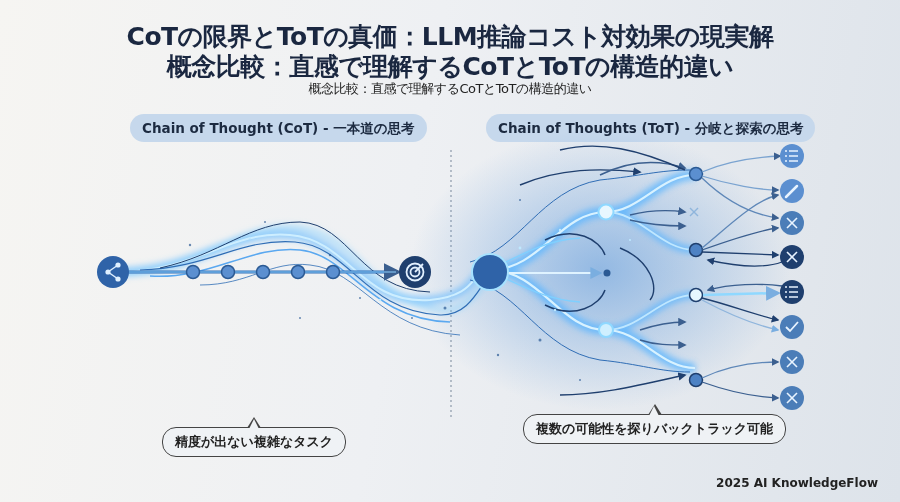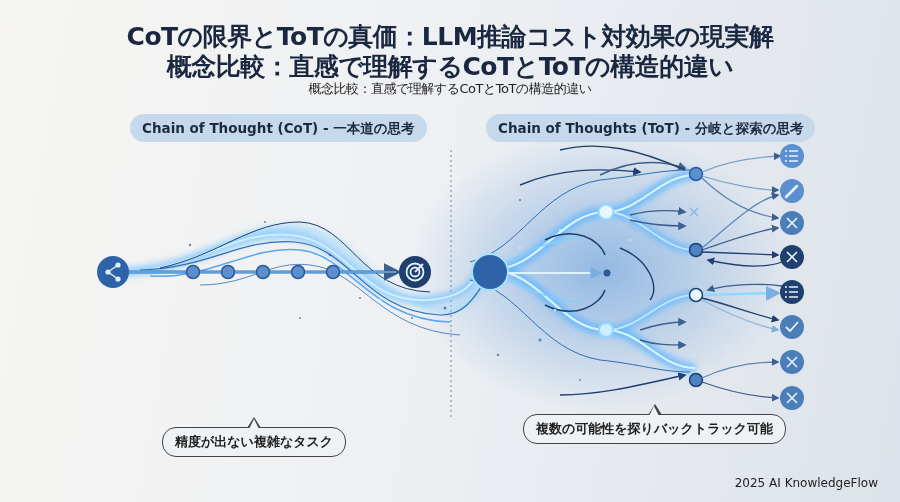--- a/index.html
+++ b/index.html
@@ -34,21 +34,21 @@
     width:0; height:0; border-left:7px solid transparent; border-right:7px solid transparent;
     border-bottom:11px solid #444;
   }
   .bubble::after {
     content:""; position:absolute; top:-9px; left:50%; margin-left:-5.5px;
     width:0; height:0; border-left:5.5px solid transparent; border-right:5.5px solid transparent;
     border-bottom:10px solid #eff2f5;
   }
   #bubble-cot { left:162px; top:427px; }
   #bubble-tot { left:523px; top:414px; }
-  #footer { position:absolute; right:22px; top:476px; font-size:12px; color:#222; }
+  #footer { position:absolute; right:22px; top:476px; font-size:12px; color:#222;font-weight:bold; }
 </style>
 </head>
 <body>
 
 <div id="t1" class="title">CoTの限界とToTの真価：LLM推論コスト対効果の現実解</div>
 <div id="t2" class="title">概念比較：直感で理解するCoTとToTの構造的違い</div>
 <div id="t3" class="title">概念比較：直感で理解するCoTとToTの構造的違い</div>
 
 <div id="pill-cot" class="pill">Chain of Thought (CoT) - 一本道の思考</div>
 <div id="pill-tot" class="pill">Chain of Thoughts (ToT) - 分岐と探索の思考</div>

